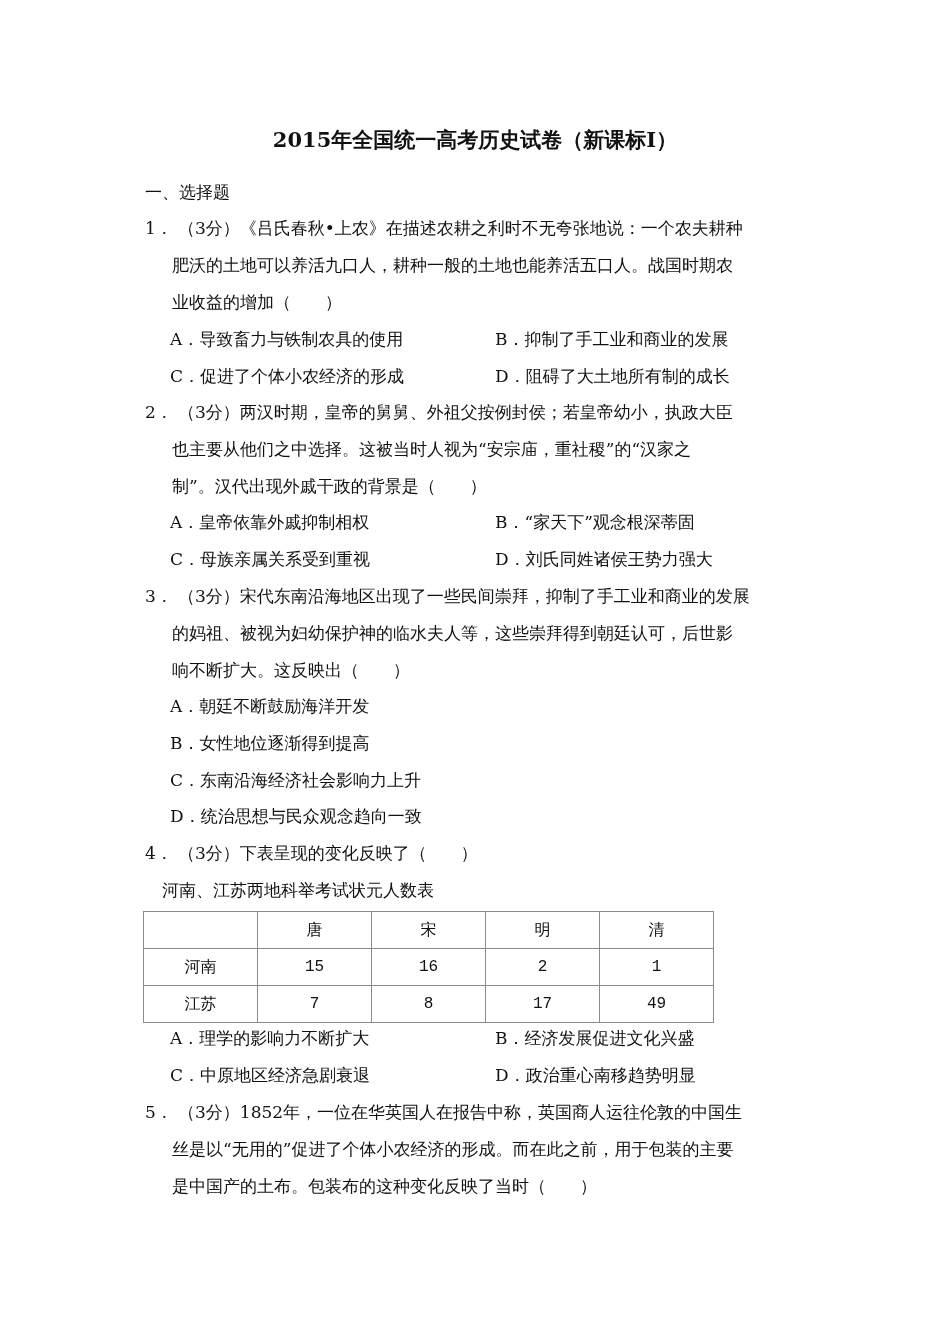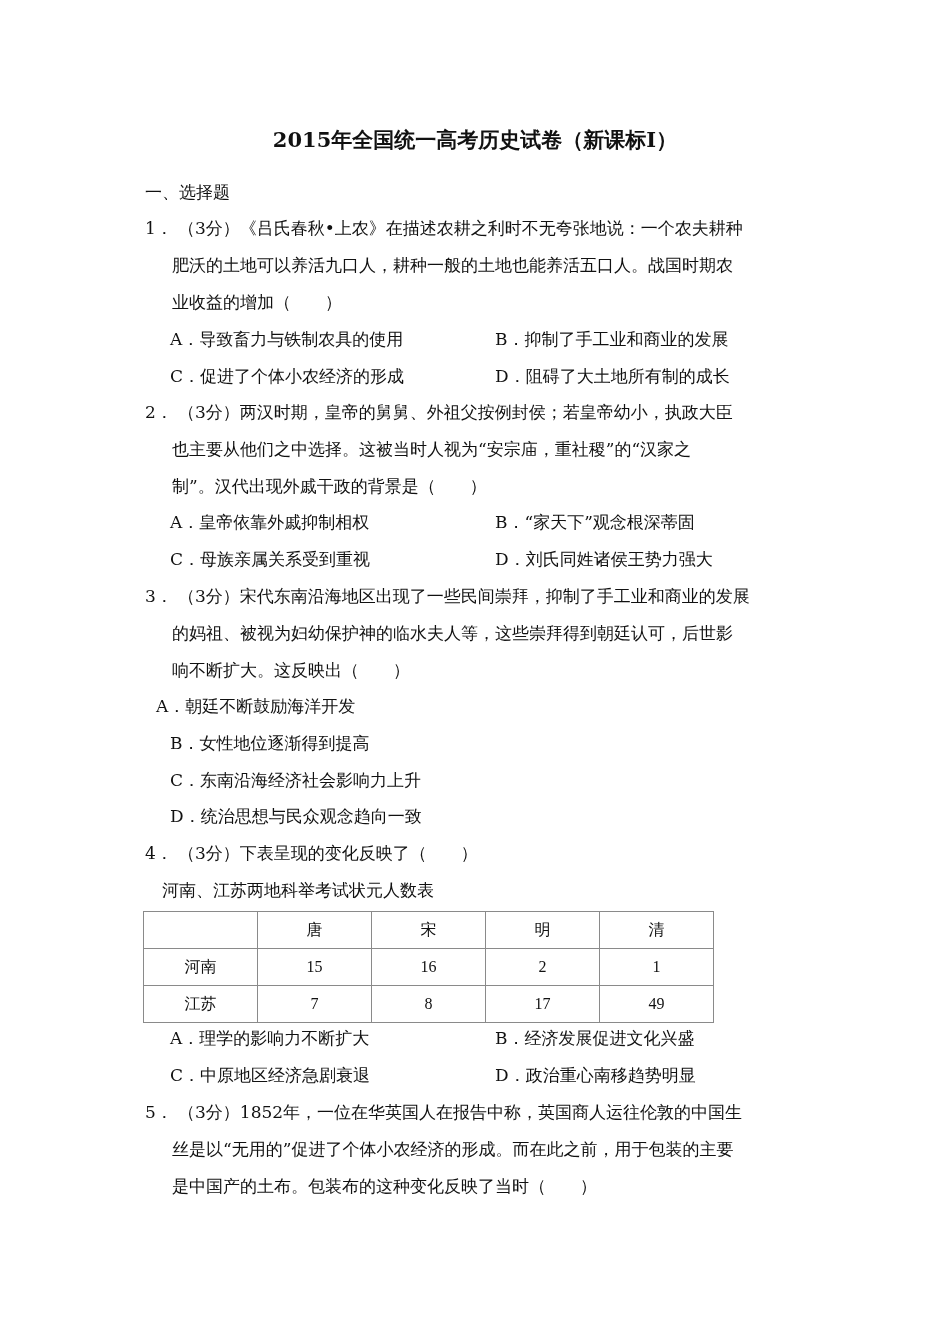--- a/index.html
+++ b/index.html
@@ -19,21 +19,21 @@
     .line { position: absolute; font-size: 17px; white-space: nowrap; line-height: 24px; }
     .qnum { position: absolute; left: 145px; }
     .qtext { position: absolute; left: 172px; }
     .opt { position: absolute; }
     table.data {
       position: absolute; left: 143px; top: 911px; border-collapse: collapse;
       font-family: "DejaVu Sans", "Liberation Sans", sans-serif; font-size: 16px;
     }
     table.data td {
       border: 1px solid #8a8a8a; width: 113px; height: 36px; text-align: center; padding: 0;
-      font-family: Liberation Serif, serif;
+      font-family: Liberation Mono, monospace;
     }
     table.data td.cjk { font-family: "DejaVu Serif", "Liberation Serif", serif; }
     .footer {
       position: absolute; top: 1244px; left: 0; width: 950px; text-align: center; font-size: 14px;
     }
   </style>
 </head>
 <body>
 
 <div class="page">
@@ -61,21 +61,21 @@
     <div class="line opt" style="top:510px; left:495px">B．“家天下”观念根深蒂固</div>
     <div class="line opt" style="top:547px; left:170px">C．母族亲属关系受到重视</div>
     <div class="line opt" style="top:547px; left:495px">D．刘氏同姓诸侯王势力强大</div>
   </div>
 
   <div>
     <div class="line qnum" style="top:584px">3．</div>
     <div class="line qtext" style="top:584px; left:178px">（3分）宋代东南沿海地区出现了一些民间崇拜，抑制了手工业和商业的发展</div>
     <div class="line qtext" style="top:621px">的妈祖、被视为妇幼保护神的临水夫人等，这些崇拜得到朝廷认可，后世影</div>
     <div class="line qtext" style="top:658px">响不断扩大。这反映出（　　）</div>
-    <div class="line opt" style="top:694px; left:156px">A．朝廷不断鼓励海洋开发</div>
+    <div class="line opt" style="top:694px; left:170px">A．朝廷不断鼓励海洋开发</div>
     <div class="line opt" style="top:731px; left:170px">B．女性地位逐渐得到提高</div>
     <div class="line opt" style="top:768px; left:170px">C．东南沿海经济社会影响力上升</div>
     <div class="line opt" style="top:804px; left:170px">D．统治思想与民众观念趋向一致</div>
   </div>
 
   <div>
     <div class="line qnum" style="top:841px">4．</div>
     <div class="line qtext" style="top:841px; left:178px">（3分）下表呈现的变化反映了（　　）</div>
     <div class="line qtext" style="top:878px; left:162px">河南、江苏两地科举考试状元人数表</div>
 

